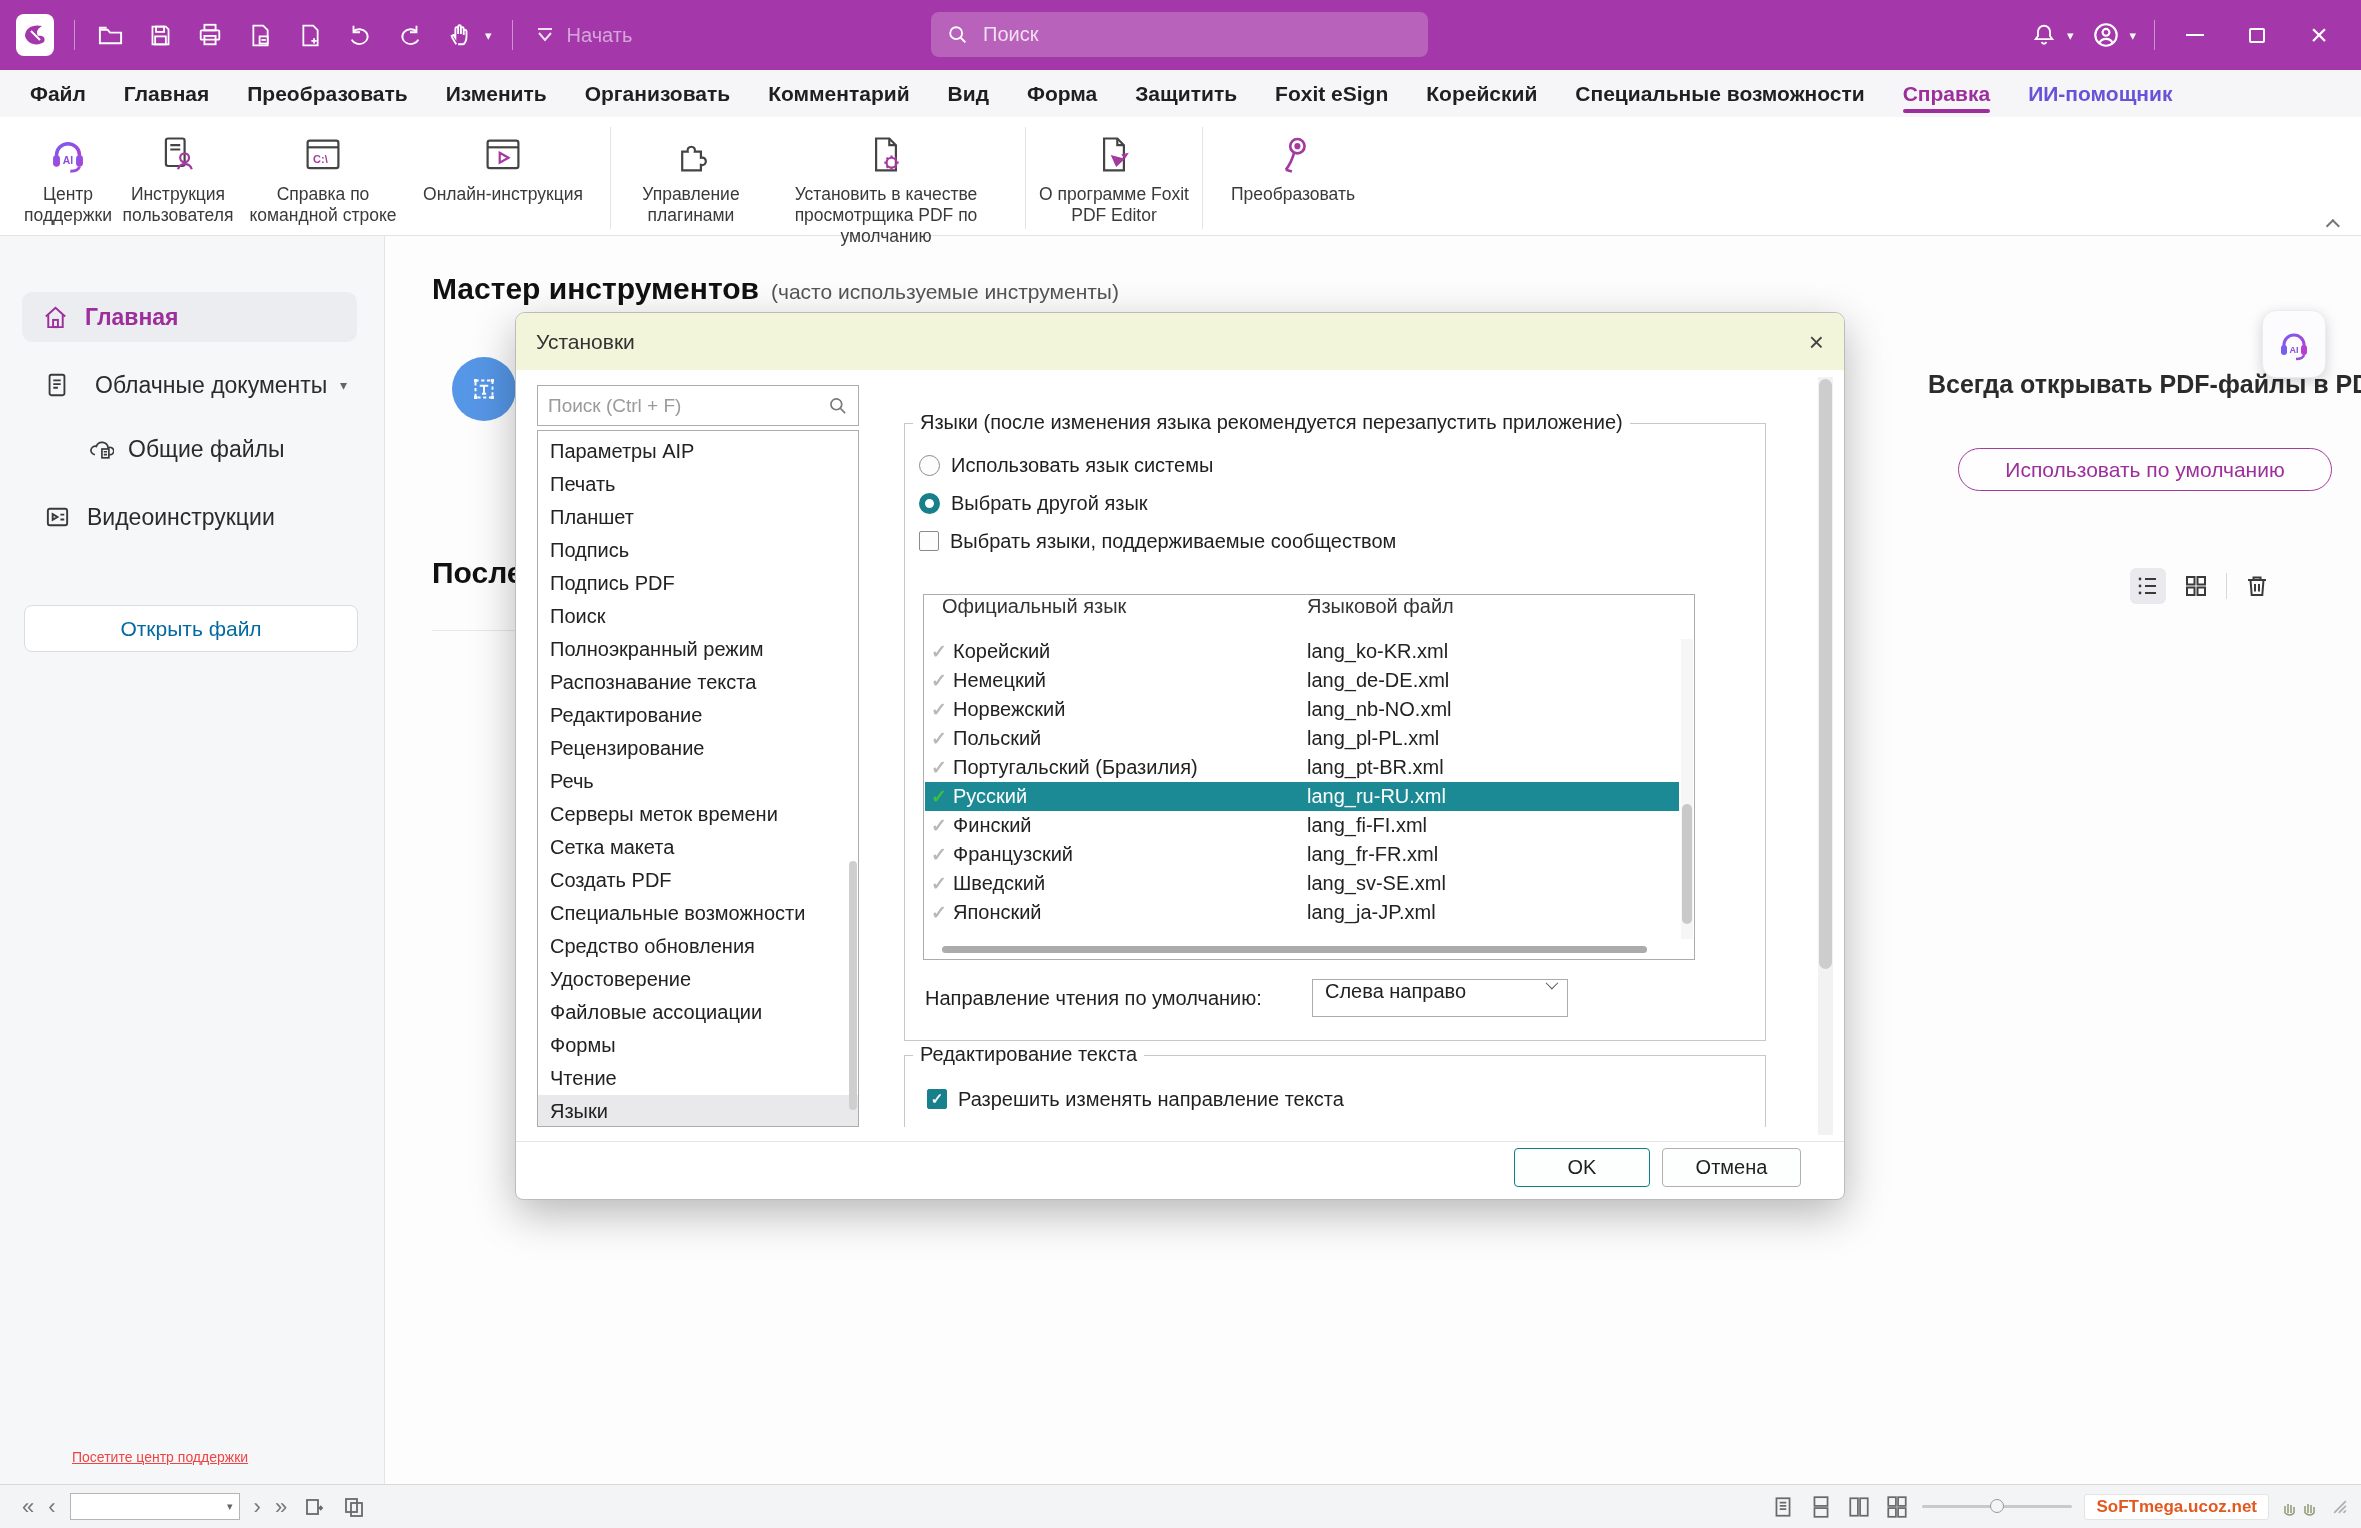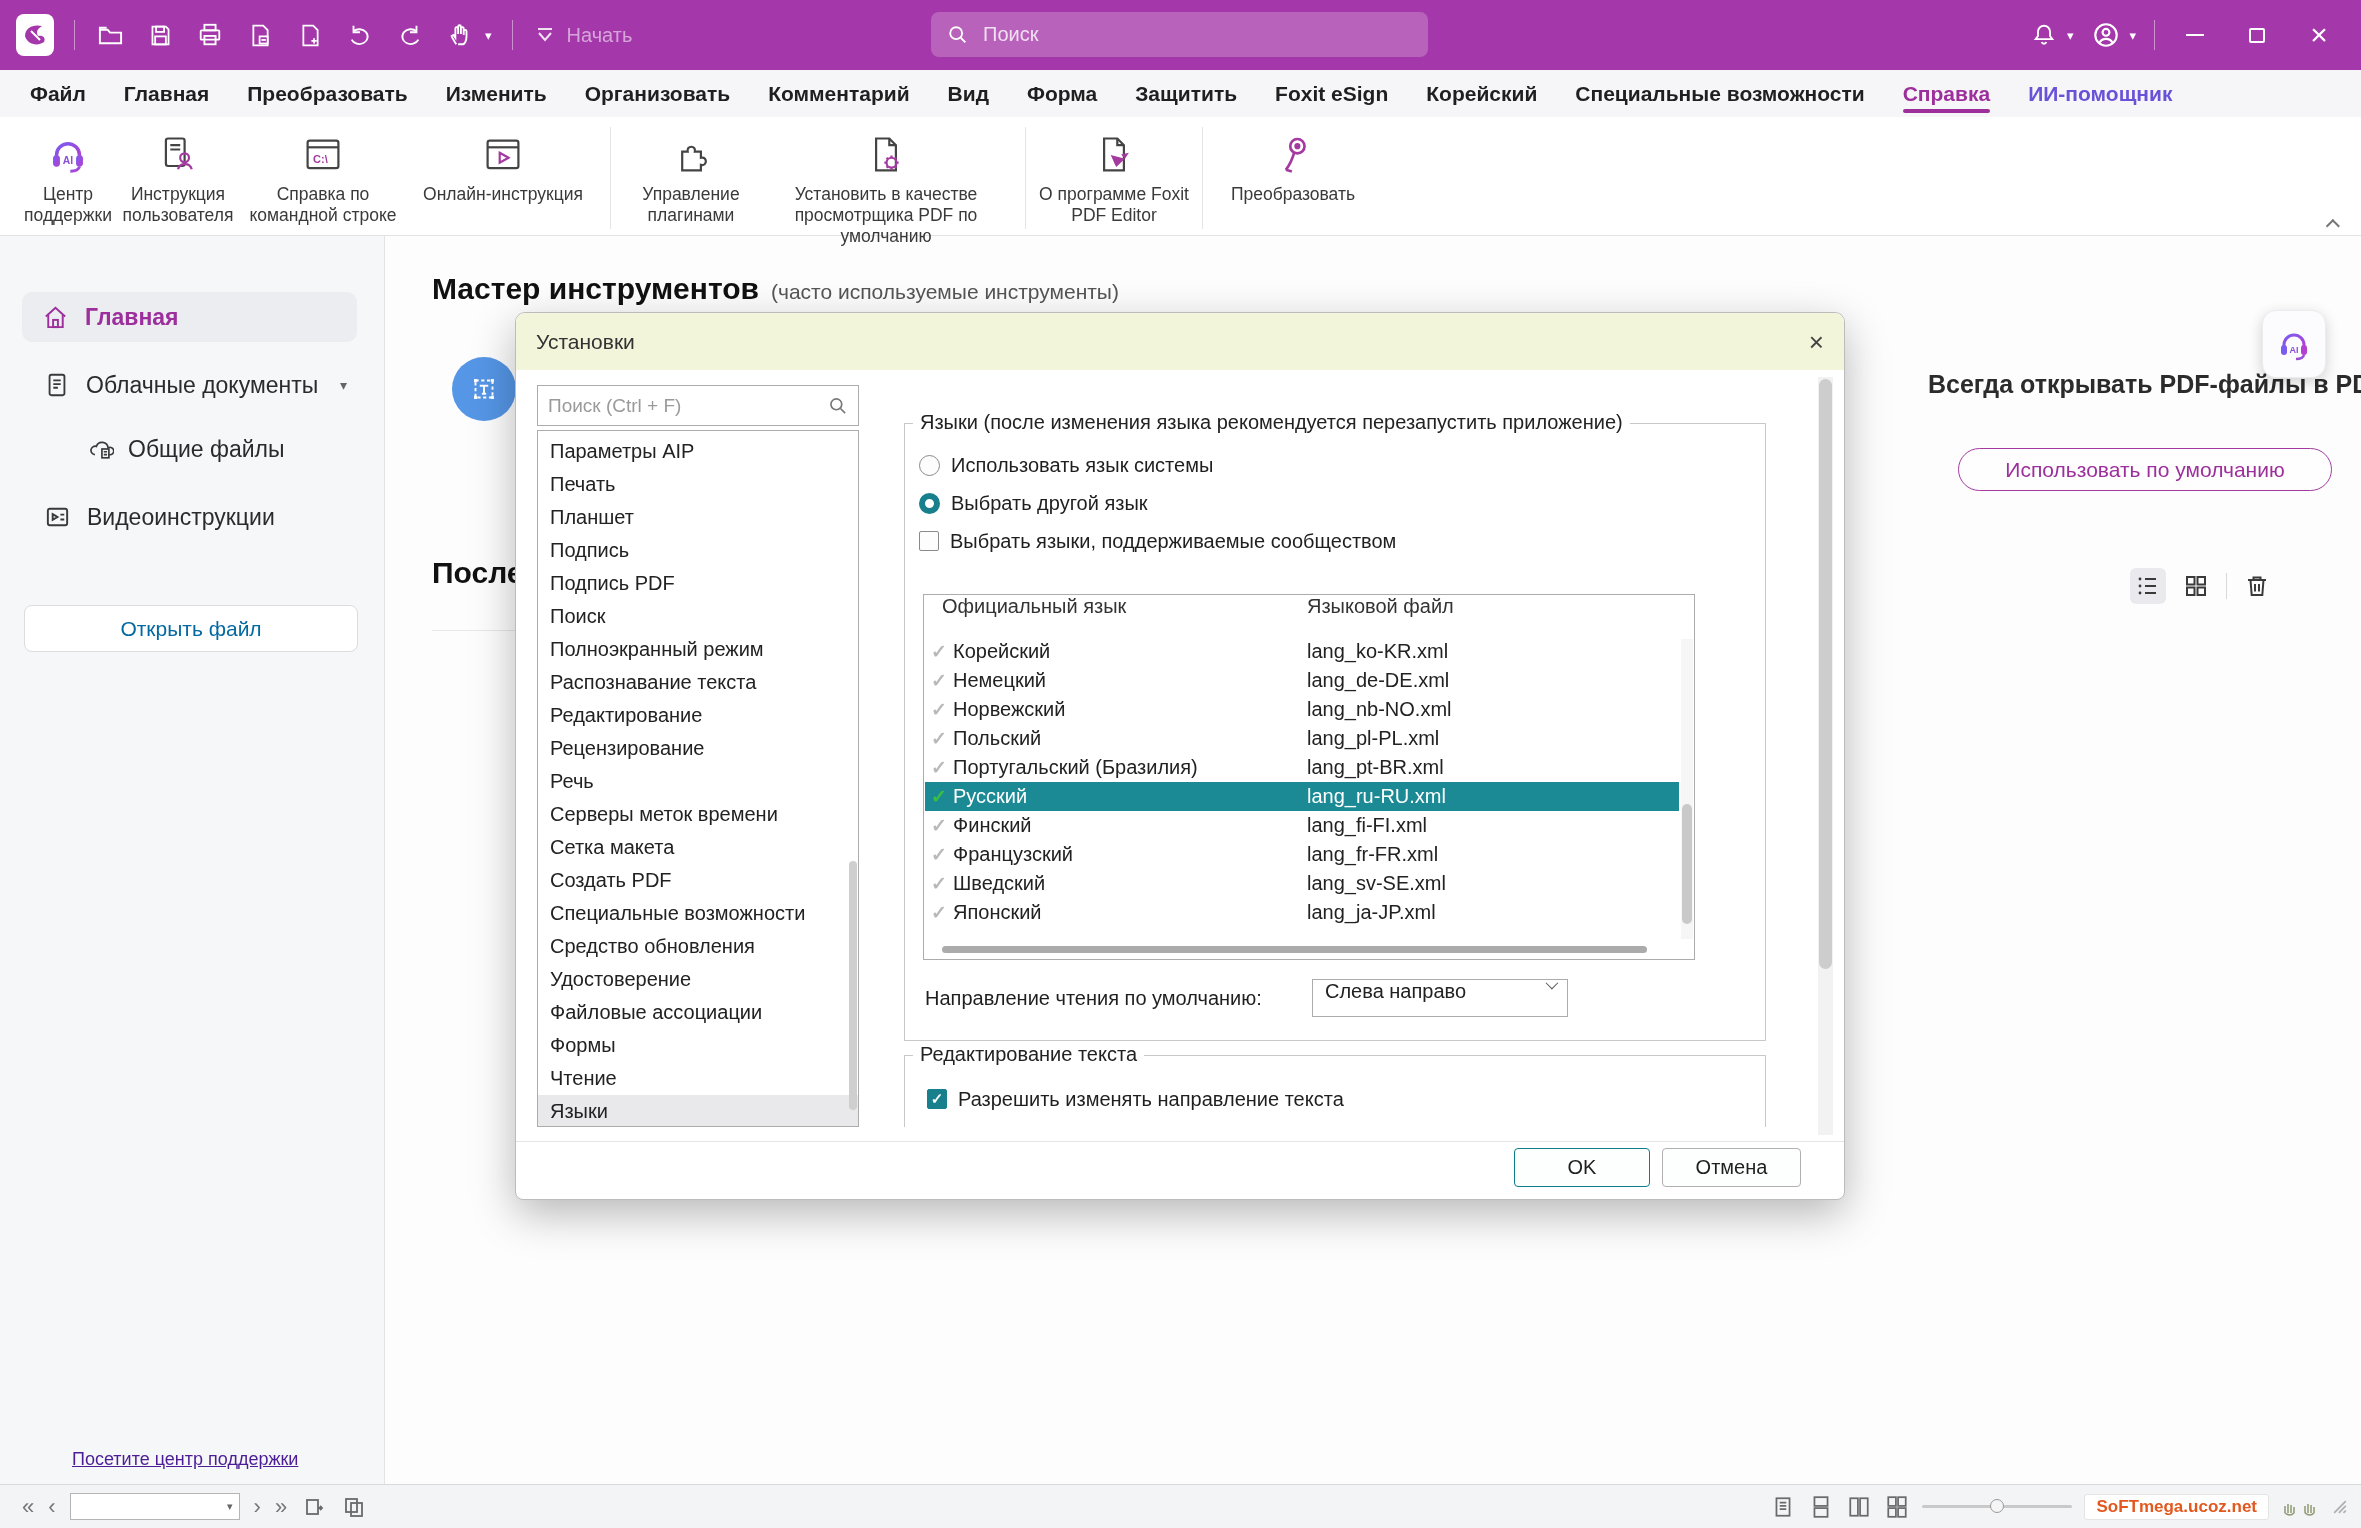--- a/index.html
+++ b/index.html
@@ -44,26 +44,26 @@
   .rb-sep { width:1px; align-self:stretch; height:102px; background:#E4E4E6; margin:0 12px; }
   #ribbon-collapse { position:absolute; right:16px; top:218px; width:20px; height:12px; display:flex; align-items:center; justify-content:center; }
   .chev-up { width:10px; height:10px; border-left:2px solid #777; border-top:2px solid #777; transform:rotate(45deg) translateY(3px); }
 
   
   #sidebar { position:absolute; left:0; top:236px; width:385px; height:1248px; background:#F6F7F9; border-right:1px solid #E4E4E6; }
   .sb-row { position:absolute; display:flex; align-items:center; }
   #sb-home { left:22px; right:27px; top:56px; height:50px; background:#ECEDF0; border-radius:10px; padding-left:20px; gap:16px; }
   #sb-home .sb-label { color:#9C2F9C; font-weight:700; }
   .sb-label { font-size:23px; color:#2B2B2B; }
-  #sb-cloud { left:44px; top:132px; height:34px; gap:16px; }
+  #sb-cloud { left:44px; top:132px; height:34px; gap:25px; }
   #sb-cloud .sb-caret { position:absolute; left:296px; color:#666; font-size:14px; }
   #sb-shared { left:88px; top:196px; height:34px; gap:14px; }
   #sb-video { left:44px; top:264px; height:34px; gap:16px; }
   #open-file-btn { position:absolute; left:24px; top:369px; width:334px; height:47px; background:#fff; border:1px solid #DCDCE0; border-radius:8px; font-size:21px; color:#0369a1; display:flex; align-items:center; justify-content:center; }
-  #support-link { position:absolute; left:72px; top:1213px; font-size:18px; color:#4c1d95; text-decoration:underline; }
+  #support-link { position:absolute; left:72px; top:1213px; font-size:14px; color:#ef4444; text-decoration:underline; }
 
   
   #tools-heading { position:absolute; left:432px; top:272px; font-size:30px; font-weight:700; color:#111; }
   #tools-subtitle { font-size:21px; font-weight:400; color:#555; margin-left:12px; }
   #edit-circle { position:absolute; left:452px; top:357px; width:64px; height:64px; border-radius:50%; background:#5596E6; display:flex; align-items:center; justify-content:center; }
   #recent-heading { position:absolute; left:432px; top:556px; font-size:30px; font-weight:700; color:#111; }
   #recent-hr { position:absolute; left:432px; top:630px; width:1100px; height:1px; background:#E7E7E9; }
   #ai-fab { position:absolute; left:2262px; top:310px; width:64px; height:68px; background:#FCFCFE; border:1px solid #ECECEE; border-radius:14px; box-shadow:0 4px 14px rgba(0,0,0,.18); display:flex; align-items:center; justify-content:center; z-index:5; }
   #always-open { position:absolute; left:1928px; top:370px; font-size:25px; font-weight:700; color:#2B2B2B; white-space:nowrap; }
   #use-default-btn { position:absolute; left:1958px; top:448px; width:374px; height:43px; background:#FEFEFE; border:1px solid #A43AA0; border-radius:22px; color:#9C2F9C; font-size:21px; display:flex; align-items:center; justify-content:center; }

